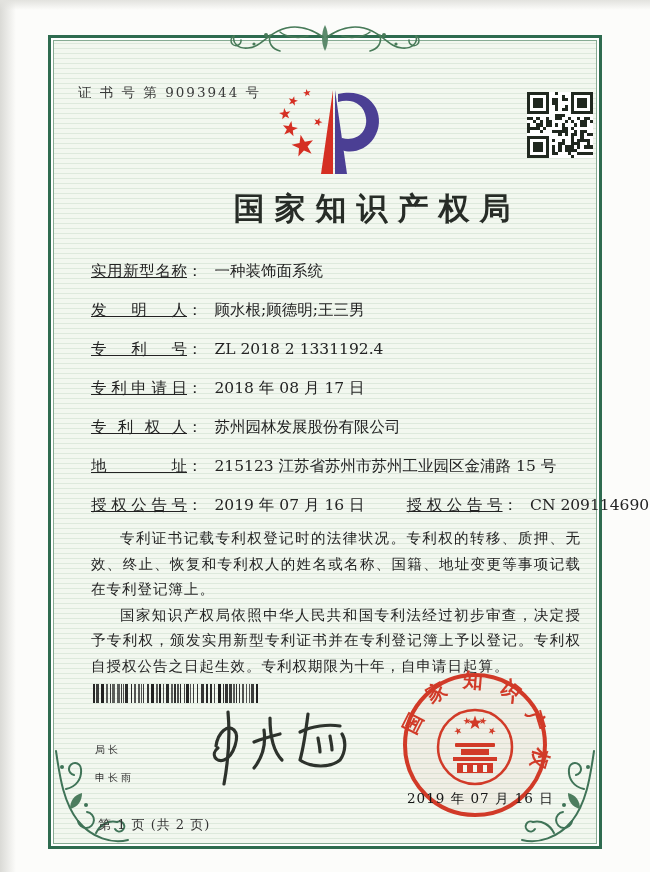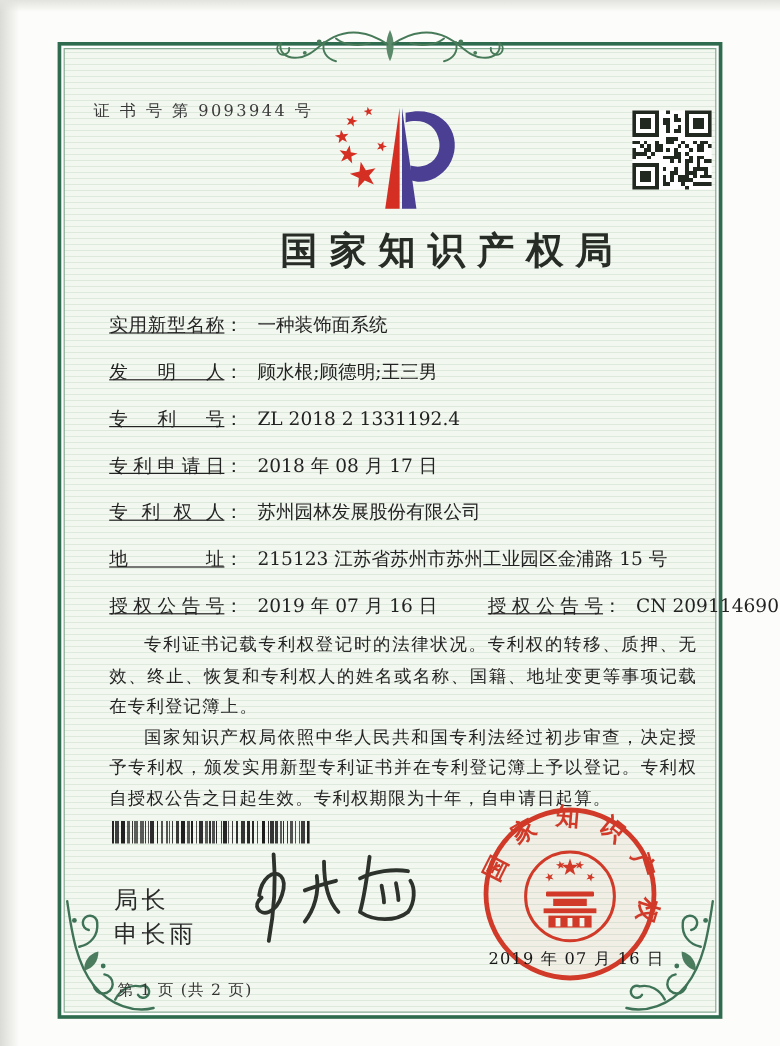--- a/index.html
+++ b/index.html
@@ -47,21 +47,21 @@
   .fvalue { margin-left:12px; color:#232323; }
   .pair2 { margin-left:42px; }
 
   .body-text { position:absolute; left:40px; top:488px; width:490px;
     font-size:14.5px; line-height:25.5px; letter-spacing:1px; color:#242424;
     text-align:justify; }
   .body-text p { text-indent:2em; }
 
   .barcode { position:absolute; left:42px; top:646px; }
 
-  .director { position:absolute; left:44px; top:698px; font-size:20px;
+  .director { position:absolute; left:44px; top:698px; font-size:10px;
     letter-spacing:3px; line-height:28px; color:#2b2b2b; }
   .signature { position:absolute; left:147px; top:668px; }
 
   .seal { position:absolute; left:348px; top:631px; }
   .seal-date { position:absolute; left:356px; top:752px; font-size:13.5px;
     letter-spacing:1px; color:#161616; z-index:5; white-space:nowrap; }
 
   .footer { position:absolute; bottom:12px; width:100%; 
     font-size:13px; letter-spacing:1px; color:#333; }
 </style>

